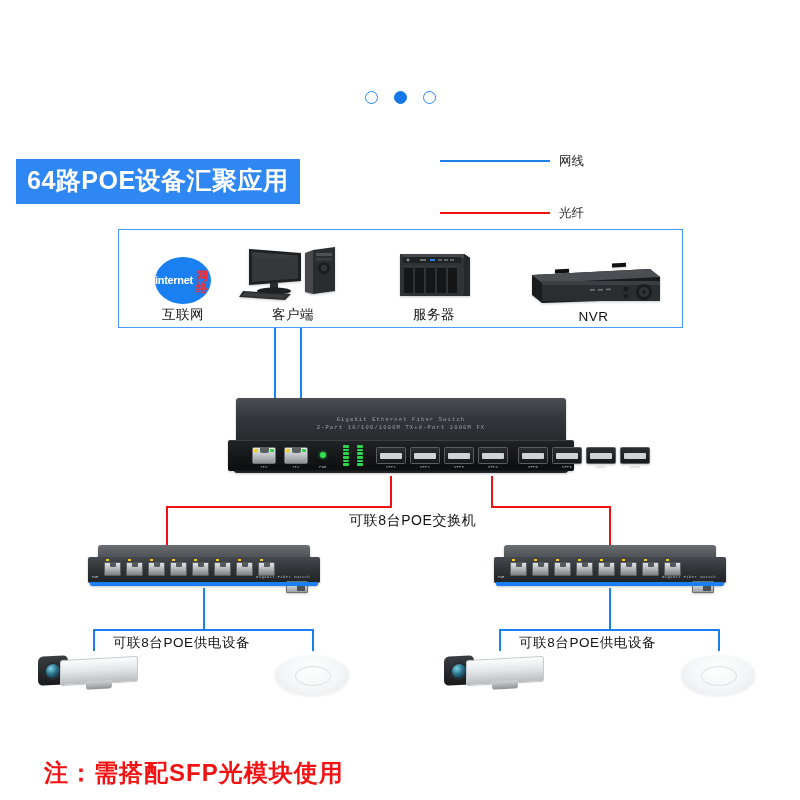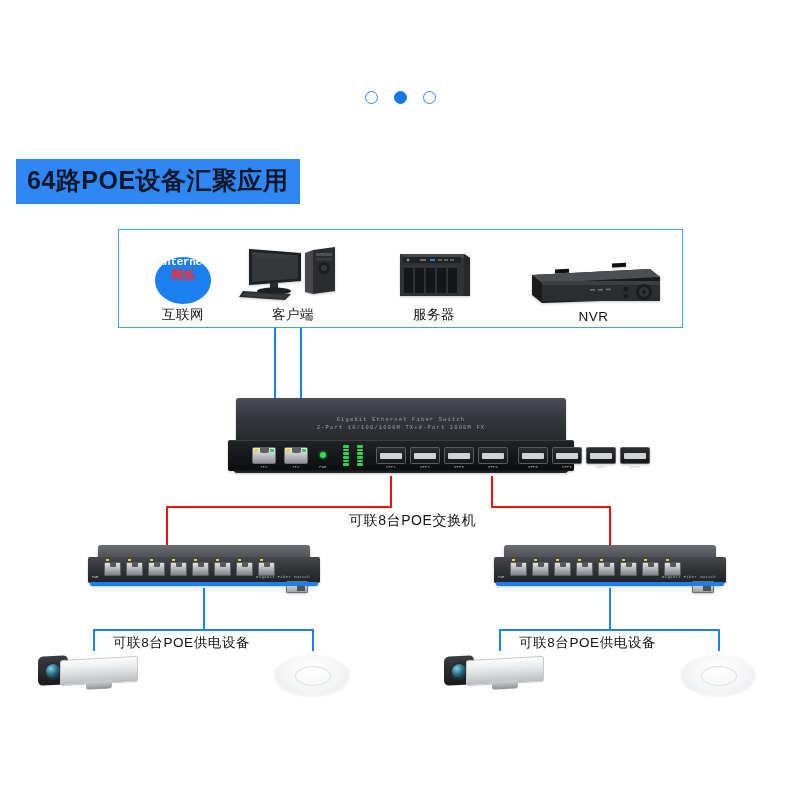--- a/index.html
+++ b/index.html
@@ -25,21 +25,21 @@
     position:absolute;left:0;right:0;top:91px;
     display:flex;justify-content:center;gap:16px;
   }
   .dot{width:13px;height:13px;border-radius:50%;
        border:1.6px solid #2f87f4;background:#fff;box-sizing:border-box;}
   .dot.active{background:#1677e8;border-color:#1677e8;}
 
   
   .banner{
     position:absolute;left:16px;top:159px;
-    background:#2f87f4;color:#0f172a;
+    background:#2f87f4;color:#ffffff;
     font-size:25px;font-weight:700;letter-spacing:.5px;
     padding:5px 11px 7px 11px;
     white-space:nowrap;
   }
   .legend{position:absolute;left:440px;top:148px;width:200px;}
   .legend-row{display:flex;align-items:center;height:26px;}
   .legend-line{width:110px;height:2px;display:block;}
   .legend-line.net{background:#1f7fe8;}
   .legend-line.fiber{background:#ee1111;}
   .legend-label{font-size:12.5px;margin-left:9px;color:#222;white-space:nowrap;}
@@ -50,23 +50,22 @@
     border:1.4px solid #4a9bf5;box-sizing:border-box;background:#fff;
   }
   .top-dev{position:absolute;bottom:3px;text-align:center;}
   .top-dev .cap{font-size:13.5px;color:#111;margin-top:2px;letter-spacing:.5px;}
   .dev-art{height:60px;display:flex;align-items:flex-end;justify-content:center;}
 
   
   .globe{
     width:56px;height:47px;border-radius:50%;
     background:#1a7ff0;
-    display:flex;flex-direction:column;align-items:center;justify-content:flex-start;
+    display:flex;flex-direction:row;align-items:center;justify-content:flex-start;
     line-height:1;
-    font-family:Liberation Mono, monospace;
   }
   .globe .g1{font-size:11px;font-weight:700;color:#fff;letter-spacing:-.3px;}
   .globe .g2{font-size:12px;font-weight:700;color:#ff2b2b;margin-top:2px;}
 
   
   .shadow{filter:drop-shadow(0 1px 1px rgba(0,0,0,.22));}
 
   
   .mainsw{position:absolute;left:228px;top:398px;width:346px;height:78px;}
   .mainsw .top-face{
@@ -223,20 +222,31 @@
 
 
   <div class="dots">
     <span class="dot"></span>
     <span class="dot active"></span>
     <span class="dot"></span>
   </div>
 
   <div class="banner">64路POE设备汇聚应用</div>
 
+  <div class="legend">
+    <div class="legend-row">
+      <span class="legend-line net"></span>
+      <span class="legend-label">网线</span>
+    </div>
+    <div style="height:26px"></div>
+    <div class="legend-row">
+      <span class="legend-line fiber"></span>
+      <span class="legend-label">光纤</span>
+    </div>
+  </div>
 
   <div class="top-box">
 
     <div class="top-dev" style="left:14px;width:100px;">
       <div class="dev-art">
         <div class="globe">
           <span class="g1">internet</span>
           <span class="g2">网络</span>
         </div>
       </div>
@@ -476,14 +486,15 @@
   <div class="ln v" style="left:718px;top:629px;height:22px;"></div>
   <div class="mid-cap" style="left:519px;top:634px;font-size:13.5px;">可联8台POE供电设备</div>
 
   <div class="cam" style="left:444px;top:650px;">
     <div class="lens"></div>
     <div class="body"></div>
     <div class="mount"></div>
   </div>
   <div class="ap" style="left:681px;top:655px;"></div>
 
+  <div class="note">注：需搭配SFP光模块使用</div>
 
 </div>
 
 </body></html>

